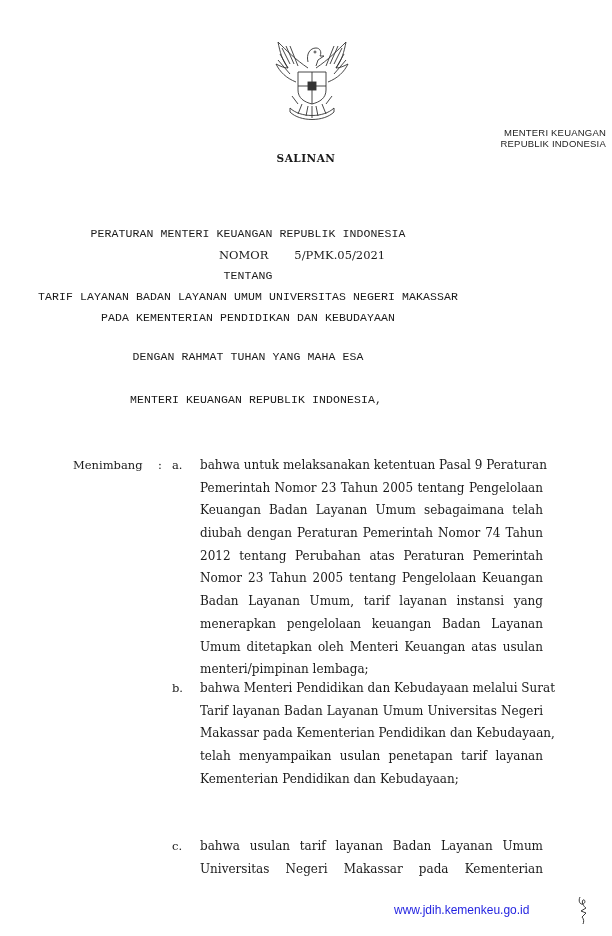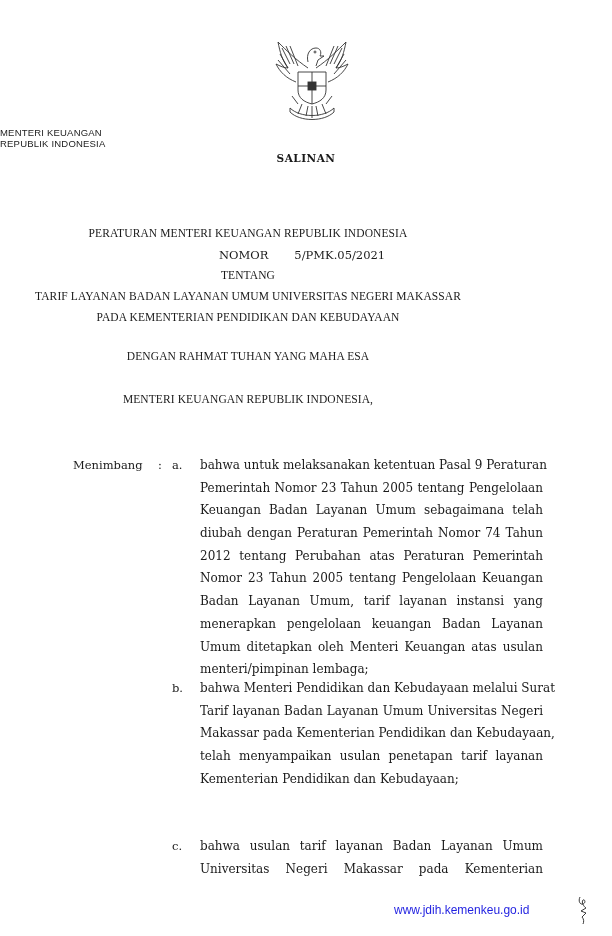--- a/index.html
+++ b/index.html
@@ -1,20 +1,20 @@
 <!DOCTYPE html>
 <html><head>
 <meta charset="utf-8">
 <style>
   html, body { margin:0; padding:0; }
   body { width:612px; height:936px; background:#ffffff; position:relative; overflow:hidden; color:#1a1a1a; font-family:"DejaVu Serif", serif; }
   .emblem { position:absolute; left:268px; top:38px; width:88px; height:86px; }
-  .ministry { position:absolute; left:0; width:497px; text-align:left; font-family:"Liberation Sans", sans-serif; font-size:9.5px; letter-spacing:0.2px; color:#222; }
+  .ministry { position:absolute; left:0; width:606px; text-align:right; font-family:"Liberation Sans", sans-serif; font-size:9.5px; letter-spacing:0.2px; color:#222; }
   .salinan { position:absolute; left:0; width:612px; top:152px; text-align:center; font-family:"DejaVu Serif", serif; font-weight:bold; font-size:10.5px; letter-spacing:0.5px; }
-  .hline { position:absolute; left:0; width:496px; text-align:center; font-family:Liberation Serif, serif; font-size:11.5px; letter-spacing:0.1px; white-space:nowrap; }
+  .hline { position:absolute; left:0; width:496px; text-align:center; font-family:Liberation Mono, monospace; font-size:11.5px; letter-spacing:0.1px; white-space:nowrap; }
   .nomor-row { position:absolute; top:248px; left:219px; font-size:11.5px; white-space:nowrap; }
   .nomor-row span.val { margin-left:26px; }
   .label { position:absolute; left:73px; font-size:11.5px; }
   .colon { position:absolute; left:158px; font-size:11.5px; }
   .item-letter { position:absolute; left:172px; font-size:11.5px; }
   .para { position:absolute; left:200px; width:343px; font-size:12px; line-height:22.7px; text-align:justify; }
   .para .ln { display:block; text-align:justify; text-align-last:justify; height:22.7px; white-space:nowrap; }
   .para .ln.last { text-align-last:left; }
   .footer-link { position:absolute; left:394px; top:903px; font-family:"Liberation Sans", sans-serif; font-size:12px; color:#1f1fe0; text-decoration:none; }
   .paraf { position:absolute; left:576px; top:895px; width:14px; height:30px; }
@@ -52,21 +52,21 @@
 <div class="salinan">SALINAN</div>
 
 <div class="hline" style="top:227px;">PERATURAN MENTERI KEUANGAN REPUBLIK INDONESIA</div>
 <div class="nomor-row">
   <span>NOMOR</span><span class="val">5/PMK.05/2021</span>
 </div>
 <div class="hline" style="top:269px;">TENTANG</div>
 <div class="hline" style="top:290px;text-align:center;">TARIF LAYANAN BADAN LAYANAN UMUM UNIVERSITAS NEGERI MAKASSAR</div>
 <div class="hline" style="top:311px;">PADA KEMENTERIAN PENDIDIKAN DAN KEBUDAYAAN</div>
 <div class="hline" style="top:350px;">DENGAN RAHMAT TUHAN YANG MAHA ESA</div>
-<div class="hline" style="top:393px;">MENTERI KEUANGAN REPUBLIK INDONESIA,</div>
+<div class="hline" style="top:393px;padding-left:8px;">MENTERI KEUANGAN REPUBLIK INDONESIA,</div>
 
 <div class="label" style="top:458px;">Menimbang</div>
 <div class="colon" style="top:458px;">:</div>
 
 <div class="item-letter" style="top:458px;">a.</div>
 <div class="para" style="top:454px;">
   <span class="ln">bahwa untuk melaksanakan ketentuan Pasal 9 Peraturan</span>
   <span class="ln">Pemerintah Nomor 23 Tahun 2005 tentang Pengelolaan</span>
   <span class="ln">Keuangan Badan Layanan Umum sebagaimana telah</span>
   <span class="ln">diubah dengan Peraturan Pemerintah Nomor 74 Tahun</span>

